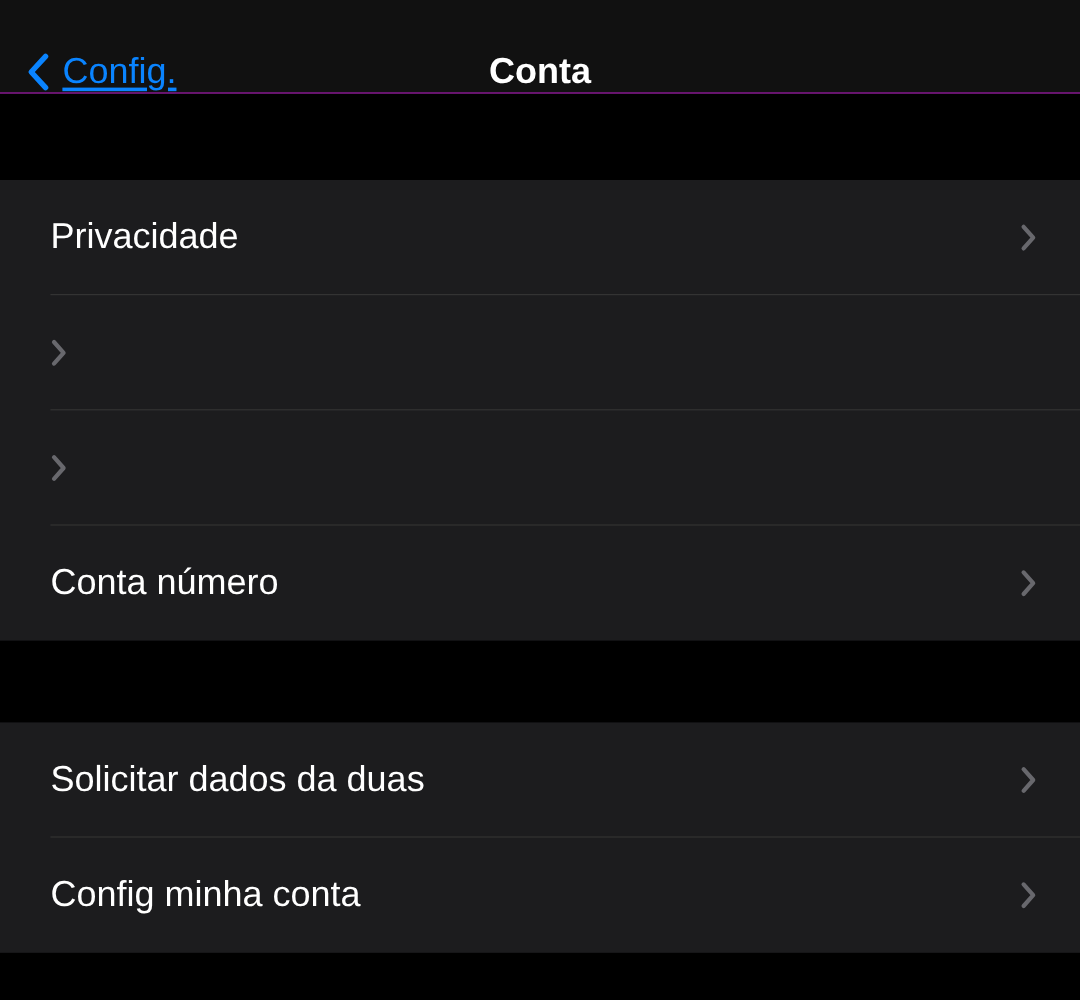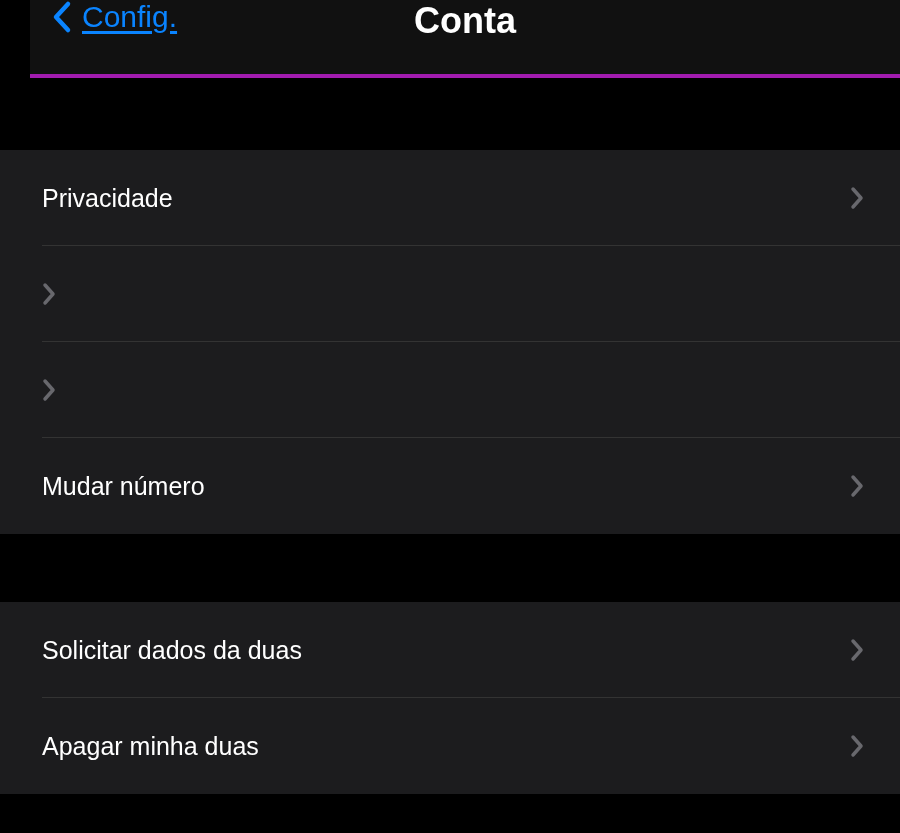--- a/index.html
+++ b/index.html
@@ -12,24 +12,23 @@
       height: 833px;
       background: #000000;
       font-family: -apple-system, BlinkMacSystemFont, "Segoe UI", sans-serif;
       color: #ffffff;
       overflow: hidden;
     }
     .header {
       height: 78px;
       background: #111111;
       display: flex;
-      align-items: flex-start;
+      align-items: flex-end;
       position: relative;
-      border-bottom: 4px solid #a21caf;
-      margin-left: 30px;
+      border-bottom: 1px solid #a21caf;
     }
     .back-button {
       display: flex;
       align-items: center;
       padding-left: 22px;
       cursor: pointer;
       z-index: 2;
     }
     .chevron-back {
       width: 20px;
@@ -44,21 +43,21 @@
       font-size: 30px;
       text-decoration: underline;
       text-underline-offset: 4px;
       font-weight: 400;
     }
     .header-title {
       position: absolute;
       left: 0;
       right: 0;
       text-align: center;
-      font-size: 36px;
+      font-size: 30px;
       font-weight: 600;
       color: #ffffff;
       pointer-events: none;
     }
     .content {
       background: #000000;
     }
     .section-gap {
       height: 72px;
       background: #000000;
@@ -83,21 +82,21 @@
     .list-item:not(:last-child)::after {
       content: "";
       position: absolute;
       left: 42px;
       right: 0;
       bottom: 0;
       height: 1px;
       background: #333333;
     }
     .list-label {
-      font-size: 25px;
+      font-size: 30px;
       color: #ffffff;
       font-weight: 400;
     }
     .chevron-right {
       width: 14px;
       height: 24px;
       flex-shrink: 0;
     }
     .chevron-right svg {
       display: block;
@@ -138,42 +137,42 @@
       </span>
     </div>
     <div class="list-item">
       <span class="chevron-right">
         <svg viewBox="0 0 14 24" fill="none" stroke="#68686d" stroke-width="3.5" stroke-linecap="round" stroke-linejoin="round">
           <polyline points="3,3 11,12 3,21"></polyline>
         </svg>
       </span>
     </div>
     <div class="list-item">
-      <span class="list-label">Mudar número</span>
+      <span class="list-label">Conta número</span>
       <span class="chevron-right">
         <svg viewBox="0 0 14 24" fill="none" stroke="#68686d" stroke-width="3.5" stroke-linecap="round" stroke-linejoin="round">
           <polyline points="3,3 11,12 3,21"></polyline>
         </svg>
       </span>
     </div>
   </div>
 
   <div class="section-gap-small"></div>
 
   <div class="list-group">
     <div class="list-item">
       <span class="list-label">Solicitar dados da duas</span>
       <span class="chevron-right">
         <svg viewBox="0 0 14 24" fill="none" stroke="#68686d" stroke-width="3.5" stroke-linecap="round" stroke-linejoin="round">
           <polyline points="3,3 11,12 3,21"></polyline>
         </svg>
       </span>
     </div>
     <div class="list-item">
-      <span class="list-label">Apagar minha duas</span>
+      <span class="list-label">Config minha conta</span>
       <span class="chevron-right">
         <svg viewBox="0 0 14 24" fill="none" stroke="#68686d" stroke-width="3.5" stroke-linecap="round" stroke-linejoin="round">
           <polyline points="3,3 11,12 3,21"></polyline>
         </svg>
       </span>
     </div>
   </div>
 </div>
 
 </body></html>

